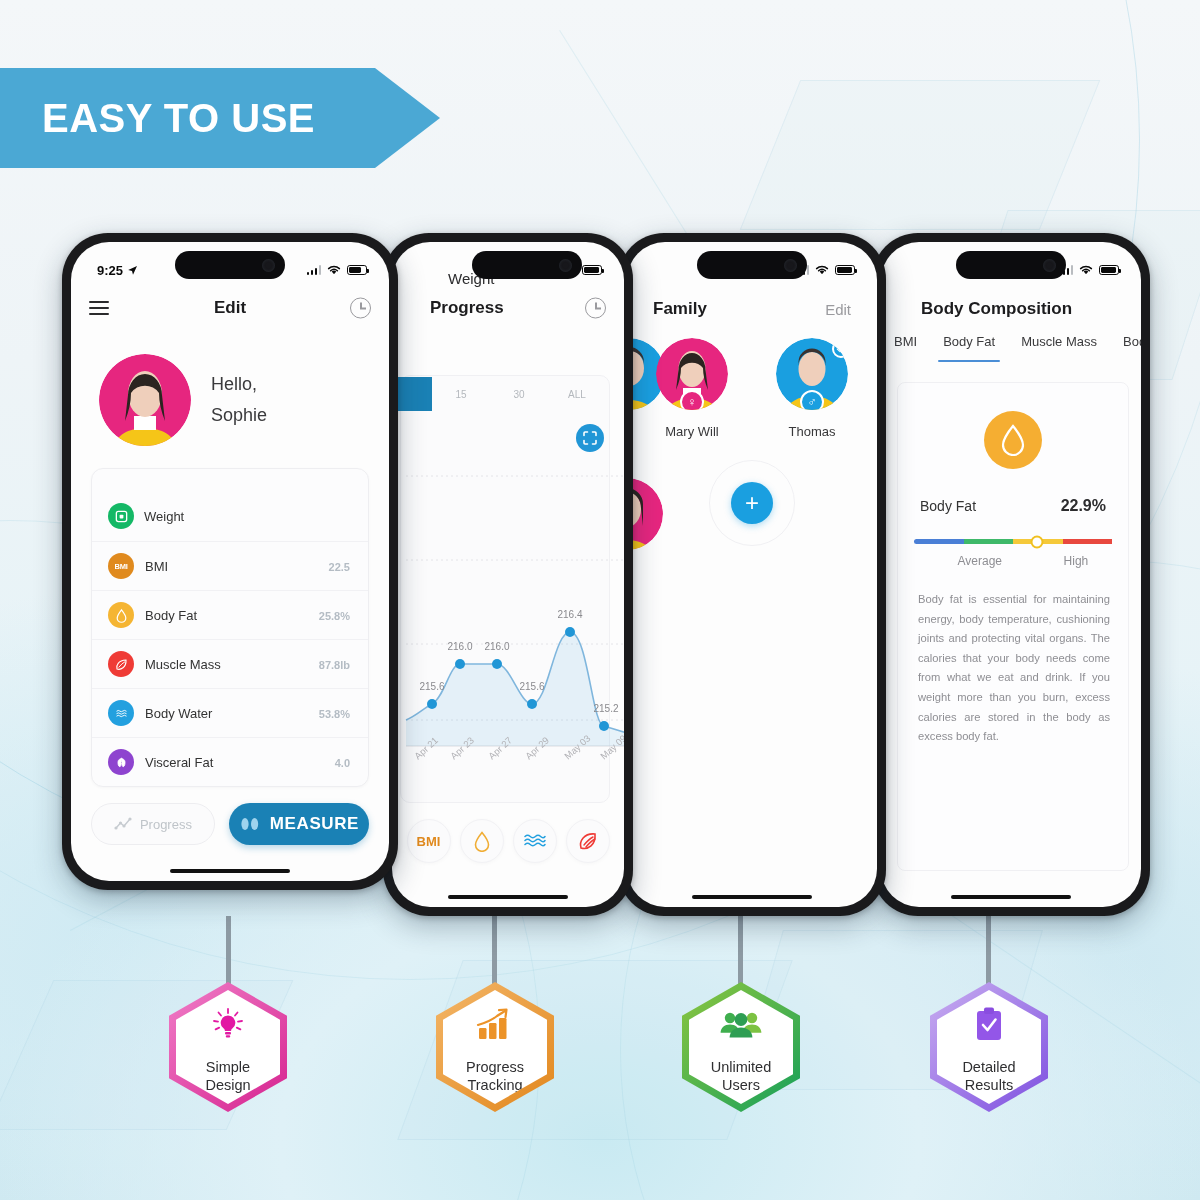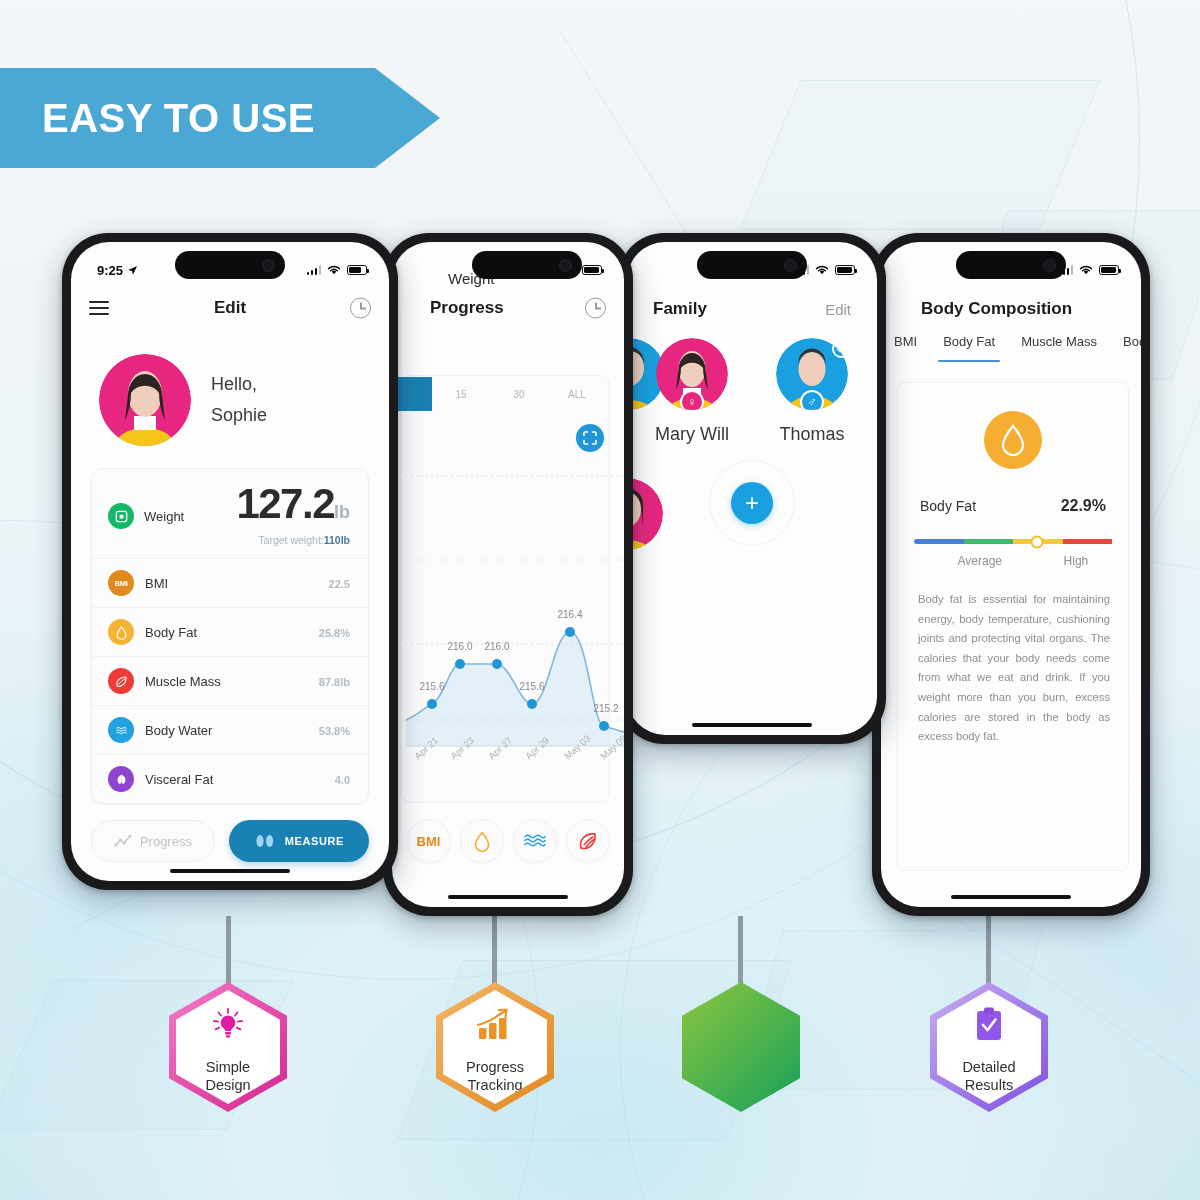--- a/index.html
+++ b/index.html
@@ -129,48 +129,48 @@
 
   .actions { display:flex; align-items:center; gap:14px; padding:16px 20px 0 20px; }
   .btn-progress {
     flex:1; height:42px; border-radius:22px; border:1px solid #ededf0; background:#fbfbfc;
     display:flex; align-items:center; justify-content:center; gap:8px;
     color:#bfc4c9; font-size:13px;
   }
   .btn-measure {
     flex:1.15; height:42px; border-radius:22px; background:#1a81b5;
     display:flex; align-items:center; justify-content:center; gap:9px;
-    color:#fff; font-size:11px; font-weight:700; letter-spacing:0.6px;
+    color:#fff; font-size:17px; font-weight:700; letter-spacing:0.6px;
     box-shadow:0 3px 7px rgba(26,129,181,0.30);
   }
 
   
   #phone2 { left:383px; top:233px; width:250px; height:683px; z-index:13; }
   .p-card2 { position:absolute; top:133px; left:8px; right:14px; bottom:104px; background:#fbfbfc; border:1px solid #f0f0f3; border-radius:10px; }
   .seg { display:flex; align-items:center; padding:16px 6px 0 6px; font-size:10px; color:#b4b8bd; }
   .seg div { flex:1; text-align:center; }
   .seg-blue { position:absolute; left:0px; top:135px; width:40px; height:34px; background:#1a81b5; z-index:3; }
   .chart-title { font-size:15px; color:#2c2c2e; font-weight:500; margin:28px 0 0 56px; }
   .scan-btn { position:absolute; right:20px; top:182px; width:28px; height:28px; border-radius:50%; background:#2196d6; display:flex; align-items:center; justify-content:center; }
   .chartarea { position:absolute; left:0; right:0; top:230px; bottom:0; }
 
   .p2-icons { position:absolute; bottom:44px; left:0; right:0; display:flex; justify-content:space-around; align-items:center; padding:0 10px; }
   .p2-ic { width:44px; height:44px; border-radius:50%; background:#fbfbfc; border:1px solid #f2f2f5; display:flex; align-items:center; justify-content:center; box-shadow:0 1px 4px rgba(0,0,0,0.03);}
 
   
-  #phone3 { left:618px; top:233px; width:268px; height:511px; z-index:12;text-align:center; }
+  #phone3 { left:618px; top:233px; width:268px; height:683px; z-index:12;text-align:center; }
   .fam-head { position:absolute; top:44px; left:0; right:0; height:46px; display:flex; align-items:center; padding:0 26px; }
   .fam-title { font-size:17px; font-weight:700; color:#1c1c1e; }
   .fam-edit { margin-left:auto; font-size:15px; color:#9a9a9e; }
   .fam-grid { position:absolute; top:96px; left:0; right:0; display:flex; justify-content:center; gap:22px; }
   .fam-member { width:98px; display:flex; flex-direction:column; align-items:center; }
   .fam-av { width:72px; height:72px; border-radius:50%; overflow:hidden; position:relative; }
   .gender-badge { position:absolute; bottom:-4px; left:50%; transform:translateX(-50%); width:24px; height:24px; border-radius:50%; border:2.5px solid #fff; display:flex; align-items:center; justify-content:center; color:#fff; font-size:12px; z-index:4;}
   .check-badge { position:absolute; top:2px; right:-2px; width:18px; height:18px; border-radius:50%; background:#1a9fe0; border:2px solid #fff; display:flex; align-items:center; justify-content:center; z-index:5;}
-  .fam-name { margin-top:14px; font-size:18px; color:#38383a; }
+  .fam-name { margin-top:14px; font-size:13px; color:#38383a; }
   .fam-add { position:absolute; top:218px; left:50%; transform:translateX(-50%); width:86px; height:86px; border-radius:50%; border:1px solid #f0f0f3; display:flex; align-items:center; justify-content:center; }
   .fab { width:42px; height:42px; border-radius:50%; background:#1a9fe0; color:#fff; font-size:24px; font-weight:300; display:flex; align-items:center; justify-content:center; box-shadow:0 2px 7px rgba(26,159,224,0.35); }
 
   
   #phone4 { left:872px; top:233px; width:278px; height:683px; z-index:11; }
   .bc-title { position:absolute; top:44px; left:0; right:0; height:46px; display:flex; align-items:center; padding-left:40px; font-size:17px; font-weight:700; color:#1c1c1e; }
   .bc-tabs { position:absolute; top:92px; left:0; right:0; display:flex; align-items:center; gap:0; font-size:13px; color:#3a3a3c; padding-left:26px; }
   .bc-tabs div { white-space:nowrap; padding:0 13px; position:relative; }
   .bc-tabs div.active::after { content:""; position:absolute; left:8px; right:8px; bottom:-13px; height:2.5px; background:#4a8ed6; border-radius:2px; }
   .bc-card { position:absolute; top:140px; left:16px; right:12px; bottom:36px; background:#fdfdfe; border:1px solid #f0f0f3; border-radius:8px; }
@@ -558,28 +558,20 @@
       <div class="weight-row">
         <div class="wr-left">
           <div class="ic" style="background:#14b866">
             <svg viewBox="0 0 16 16">
                 <rect x="2.5" y="2.5" width="11" height="11" rx="2.2" fill="none" stroke="#fff" stroke-width="1.4"></rect>
                 <rect x="6" y="6" width="4" height="4" rx="1" fill="#fff"></rect>
               </svg>
           </div>
           <span style="font-size:13px;color:#333;">Weight</span>
         </div>
-        <div class="wr-right">
-          <div class="big-weight">
-            <span style="font-size:42px;color:#2c2c2e;letter-spacing:-1.5px;">127.2</span><span>lb</span>
-          </div>
-          <div class="target">
-            <span>Target weight:</span><b>110lb</b>
-          </div>
-        </div>
       </div>
 
       <div class="metric-row">
         <div class="ic" style="background:#e08a1e;">
           <span style="color:#fff;font-size:7.5px;font-weight:800;letter-spacing:-0.2px;">BMI</span>
         </div>
         <span>BMI</span>
         <span class="metric-val"><span>22.5</span><span></span></span>
       </div>
 
@@ -697,20 +689,36 @@
     </div>
     <div class="hex-label">
       <div>Progress</div>
       <div>Tracking</div>
     </div>
   </div>
 </div>
 
 <div class="hexwrap" style="left:682px; top:982px;">
   <div class="hex" style="background:linear-gradient(135deg,#8dc63f,#16a05a);"></div>
+  <div class="hex-inner">
+    <div class="hex-ic">
+      <svg width="42" height="32" viewBox="0 0 42 32">
+        <circle cx="10" cy="9" r="5.2" fill="#3fae4e"></circle>
+          <path d="M10 15.5 c-5.4 0-9.4 3.4-9.4 8.2 h18.8 c0-4.8-4-8.2-9.4-8.2z" fill="#3fae4e"></path>
+        <circle cx="32" cy="9" r="5.2" fill="#7cc242"></circle>
+          <path d="M32 15.5 c-5.4 0-9.4 3.4-9.4 8.2 h18.8 c0-4.8-4-8.2-9.4-8.2z" fill="#7cc242"></path>
+        <circle cx="21" cy="10.5" r="6.4" fill="#2e9e53"></circle>
+          <path d="M21 18.4 c-6.6 0-11.4 4.2-11.4 10 h22.8 c0-5.8-4.8-10-11.4-10z" fill="#2e9e53"></path>
+      </svg>
+    </div>
+    <div class="hex-label">
+      <div>Unlimited</div>
+      <div>Users</div>
+    </div>
+  </div>
 </div>
 
 <div class="hexwrap" style="left:930px; top:982px;">
   <div class="hex" style="background:linear-gradient(135deg,#c9aef0,#7d4fe0);"></div>
   <div class="hex-inner">
     <div class="hex-ic">
       <svg width="32" height="36" viewBox="0 0 32 36">
         <rect x="4" y="4" width="24" height="29" rx="3" fill="#9356e8"></rect>
         <rect x="11" y="0.5" width="10" height="6.5" rx="2" fill="#8a4ddf"></rect>
         <path d="M10 18 L14.5 23 L22.5 12.5" fill="none" stroke="#fff" stroke-width="2.6" stroke-linecap="round" stroke-linejoin="round"></path>

